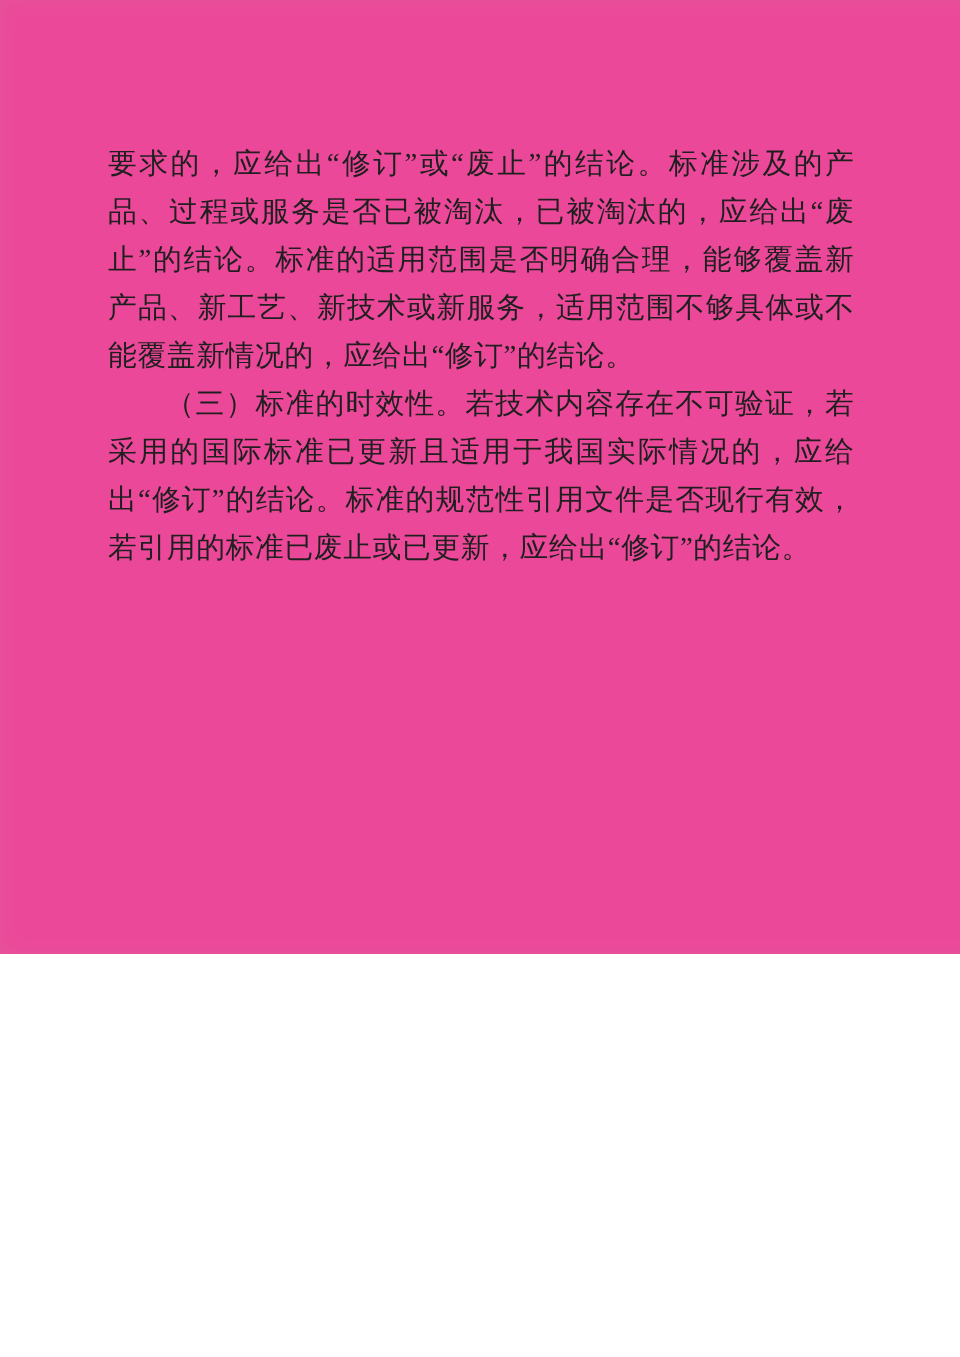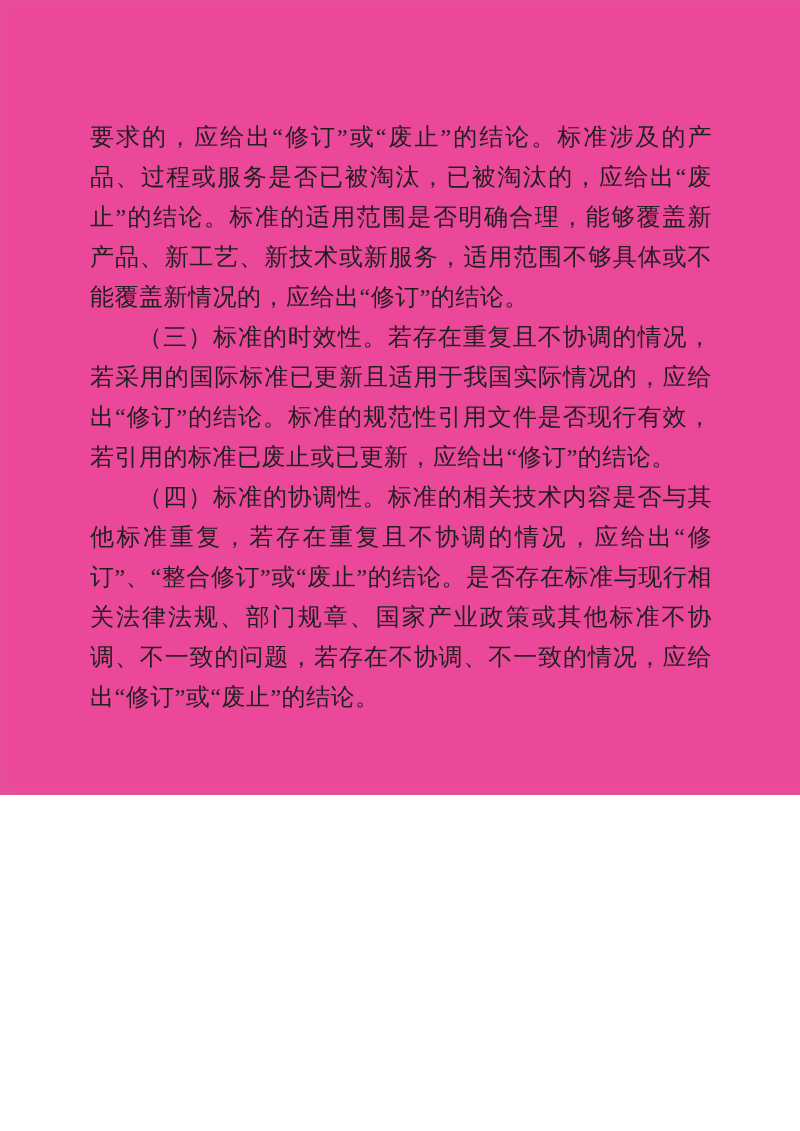--- a/index.html
+++ b/index.html
@@ -48,17 +48,16 @@
     letter-spacing: 4px;
     white-space: pre;
   }
 </style>
 </head>
 <body>
 
 <div class="page">
   <div class="text-block">
     <p class="para no-indent">要求的，应给出“修订”或“废止”的结论。标准涉及的产品、过程或服务是否已被淘汰，已被淘汰的，应给出“废止”的结论。标准的适用范围是否明确合理，能够覆盖新产品、新工艺、新技术或新服务，适用范围不够具体或不能覆盖新情况的，应给出“修订”的结论。</p>
-    <p class="para">（三）标准的时效性。若存在重复且不协调的情况，若采用的国际标准已更新且适用于我国实际情况的，应给出“修订”的结论。标准的规范性引用文件是否现行有效，若引用的标准已废止或已更新，应给出“修订”的结论。</p>
-    <p class="para">（四）标准的协调性。标准的相关技术内容是否与其他标准重复，若存在重复且不协调的情况，应给出“修订”、“整合修订”或“废止”的结论。是否存在标准与现行相关法律法规、部门规章、国家产业政策或其他标准不协调、不一致的问题，若存在不协调、不一致的情况，应给出“修订”或“废止”的结论。</p>
+    <p class="para">（三）标准的时效性。若技术内容存在不可验证，若采用的国际标准已更新且适用于我国实际情况的，应给出“修订”的结论。标准的规范性引用文件是否现行有效，若引用的标准已废止或已更新，应给出“修订”的结论。</p>
   </div>
   <div class="page-number">— 3 —</div>
 </div>
 
 </body></html>

